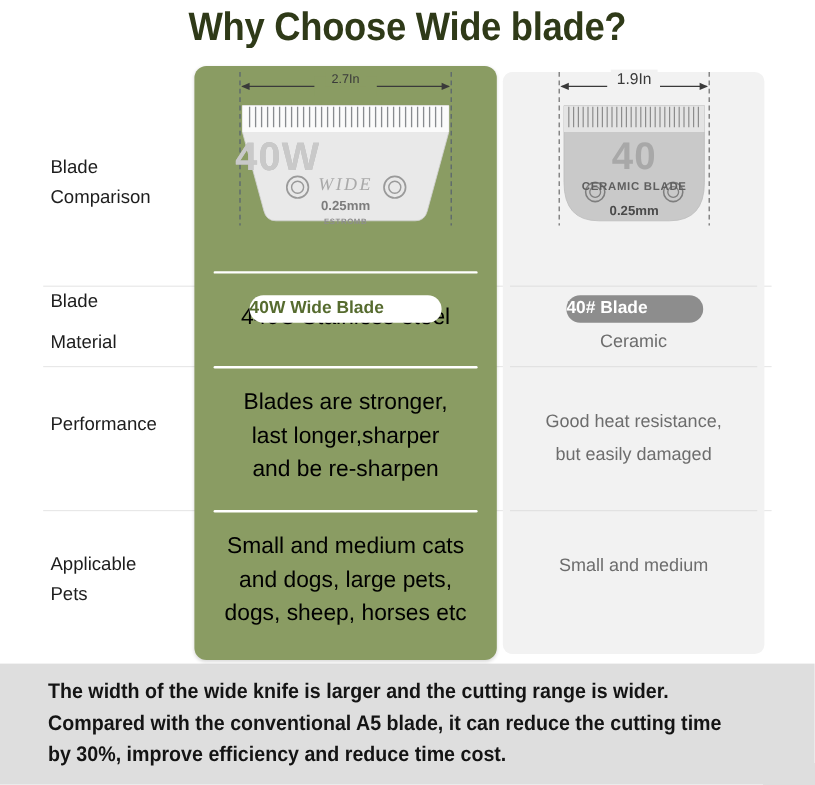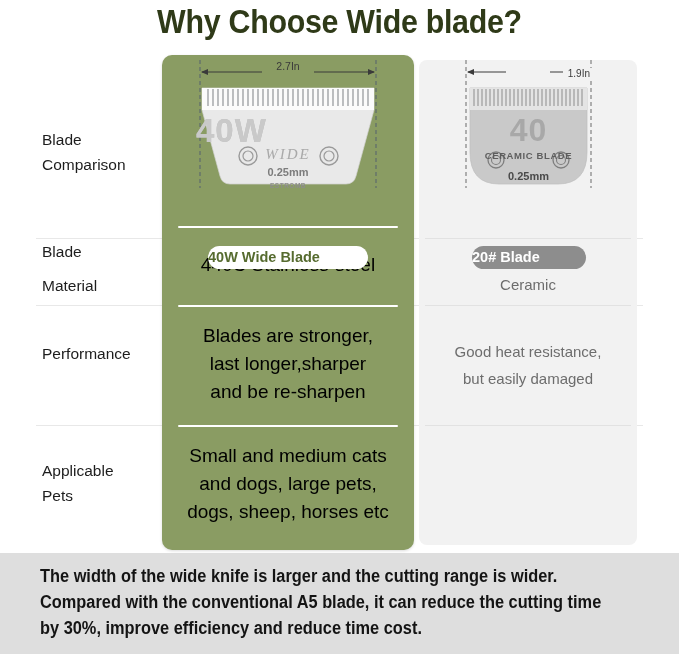--- a/index.html
+++ b/index.html
@@ -321,34 +321,34 @@
         <line x1="108" y1="31" x2="108" y2="48"></line>
           <line x1="112" y1="31" x2="112" y2="48"></line>
         <line x1="116" y1="31" x2="116" y2="48"></line>
           <line x1="120" y1="31" x2="120" y2="48"></line>
       </g>
       <circle cx="34" cy="102" r="8" fill="none" stroke="#7e7e7e" stroke-width="1.3"></circle>
       <circle cx="34" cy="102" r="4.5" fill="none" stroke="#7e7e7e" stroke-width="1.1"></circle>
       <circle cx="99" cy="102" r="8" fill="none" stroke="#7e7e7e" stroke-width="1.3"></circle>
       <circle cx="99" cy="102" r="4.5" fill="none" stroke="#7e7e7e" stroke-width="1.1"></circle>
     </svg>
-    <div style="position:absolute; left:0; top:10px; width:133px; text-align:right;
-                font-size:10px; color:#3a3a3a;">
+    <div style="position:absolute; left:0; top:0; width:133px; text-align:center;
+                font-size:13px; color:#3a3a3a;">
       <span style="background:#f2f2f2; padding:0 5px;">1.9In</span>
     </div>
     <div style="position:absolute; left:0; top:54px; width:133px; text-align:center;
                 font-size:32px; font-weight:bold; color:#a8a8a8; letter-spacing:1px;">40</div>
     <div style="position:absolute; left:0; top:92px; width:133px; text-align:center;
                 font-size:9.5px; font-weight:bold; color:#5e5e5e; letter-spacing:0.6px;">CERAMIC BLADE</div>
     <div style="position:absolute; left:0; top:112px; width:133px; text-align:center;
                 font-size:11px; font-weight:bold; color:#4a4a4a;">0.25mm</div>
   </div>
 
   <div class="pill pill-green">40W Wide Blade</div>
-  <div class="pill pill-grey">20# Blade</div>
+  <div class="pill pill-grey">40# Blade</div>
 
   <div class="rowlabel" style="top:189px;">
     <div>Blade</div>
     <div style="margin-top:9px;">Material</div>
   </div>
   <div class="cell cell-green" style="top:201px;">
     <div>440C Stainless-steel</div>
   </div>
   <div class="cell cell-grey" style="top:194px;">
     <div>Titanium-coating</div>
@@ -371,19 +371,20 @@
   <div class="rowlabel" style="top:408px;">
     <div>Applicable</div>
     <div>Pets</div>
   </div>
   <div class="cell cell-green" style="top:392px;">
     <div>Small and medium cats</div>
     <div>and dogs, large pets,</div>
     <div>dogs, sheep, horses etc</div>
   </div>
   <div class="cell cell-grey" style="top:408px;">
+    <div>Small and medium</div>
   </div>
 
 </div>
 
 <div class="footer">
   <p>The width of the wide knife is larger and the cutting range is wider. Compared with the conventional A5 blade, it can reduce the cutting time by 30%, improve efficiency and reduce time cost.</p>
 </div>
 
 </body></html>

